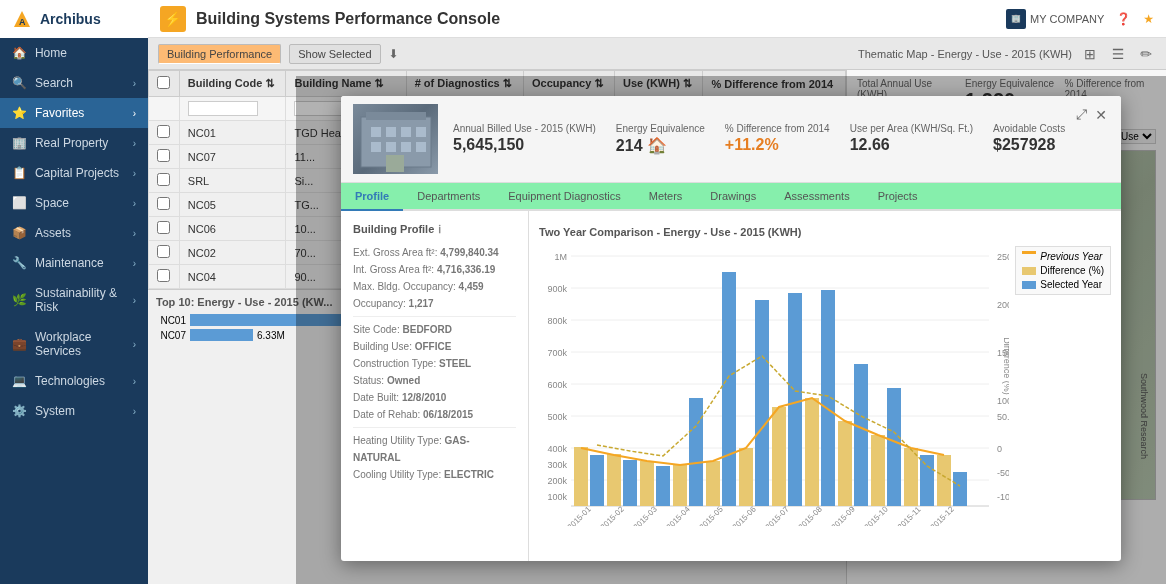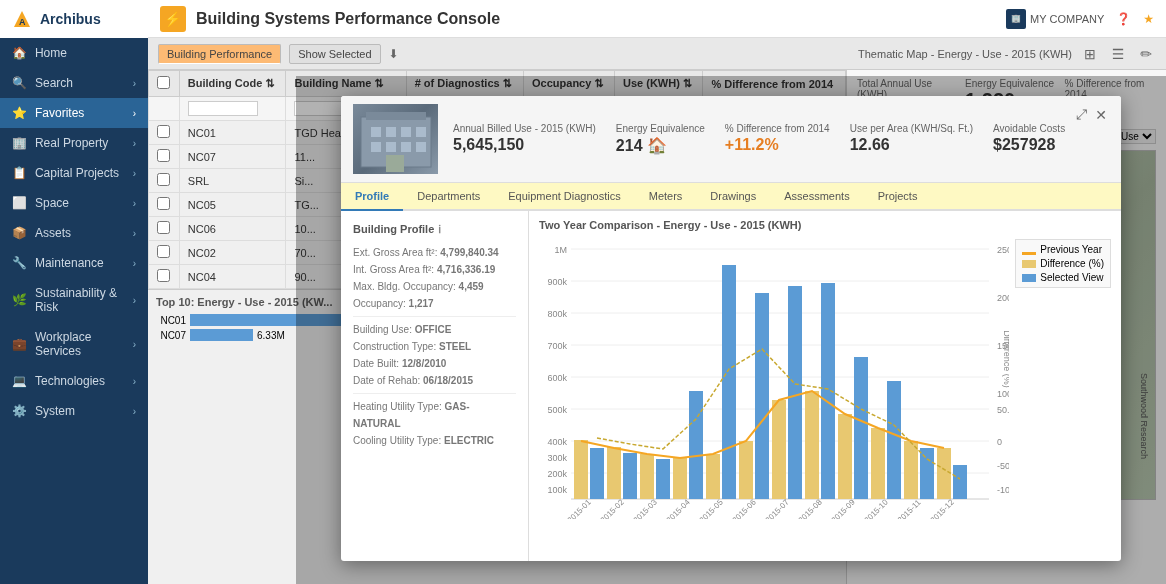--- a/index.html
+++ b/index.html
@@ -87,40 +87,40 @@
     }
     .modal-stats { display: flex; gap: 20px; flex: 1; }
     .modal-stat { }
     .modal-stat-label { font-size: 10px; color: #666; margin-bottom: 2px; }
     .modal-stat-value { font-size: 16px; font-weight: bold; color: #333; }
     .modal-controls { display: flex; gap: 4px; align-self: flex-start; }
     .modal-control-btn { background: none; border: none; cursor: pointer; font-size: 14px; color: #666; padding: 2px; }
 
     
     .modal-tabs {
-      display: flex; border-bottom: 2px solid #ddd; background: #fef9c3;
+      display: flex; border-bottom: 2px solid #ddd; background: #86efac;
     }
     .modal-tab {
       padding: 7px 14px; font-size: 11px; cursor: pointer; color: #555;
       border-bottom: 2px solid transparent; margin-bottom: -2px;
     }
     .modal-tab.active { border-bottom-color: #337ab7; color: #337ab7; font-weight: bold; }
 
     
     .modal-body { display: flex; height: 350px; }
 
     
     .profile-panel {
       width: 188px; border-right: 1px solid #ddd;
       padding: 10px 12px; font-size: 11px; overflow-y: auto;
     }
     .profile-panel-title { font-weight: bold; color: #555; margin-bottom: 8px; display: flex; align-items: center; gap: 4px; }
 
     
-    .chart-panel { flex: 1; padding: 8px 10px; overflow: hidden; }
+    .chart-panel { flex: 1; padding: 8px 10px; overflow: hidden; margin-top: 7px; }
     .chart-title { font-size: 11px; color: #555; margin-bottom: 8px; font-weight: bold; }
     .bottom-title { font-size: 11px; font-weight: bold; color: #555; margin-bottom: 6px; }
   </style>
 </head>
 <body>
 
 <div class="sidebar">
   <div class="sidebar-logo">
     <svg width="20" height="20" viewBox="0 0 20 20">
       <polygon points="10,2 2,18 18,18" fill="#f5a623"></polygon>
@@ -441,47 +441,49 @@
             <span>Building Profile</span>
             <span style="cursor:pointer;color:#888;font-size:11px;">ℹ</span>
           </div>
 
           <div style="font-size:10px;color:#777;line-height:1.7;">
             <div>Ext. Gross Area ft²: <strong>4,799,840.34</strong></div>
             <div>Int. Gross Area ft²: <strong>4,716,336.19</strong></div>
             <div>Max. Bldg. Occupancy: <strong>4,459</strong></div>
             <div>Occupancy: <strong>1,217</strong></div>
             <hr style="border:none;border-top:1px solid #eee;margin:4px 0;">
+            <div>Site Code: <strong>BEDFORD</strong></div>
             <div>Building Use: <strong>OFFICE</strong></div>
             <div>Construction Type: <strong>STEEL</strong></div>
+            <div>Status: <strong>Owned</strong></div>
             <div>Date Built: <strong>12/8/2010</strong></div>
             <div>Date of Rehab: <strong>06/18/2015</strong></div>
             <hr style="border:none;border-top:1px solid #eee;margin:4px 0;">
             <div>Heating Utility Type: <strong>GAS-NATURAL</strong></div>
             <div>Cooling Utility Type: <strong>ELECTRIC</strong></div>
           </div>
         </div>
 
         <div class="chart-panel">
           <div class="chart-title">Two Year Comparison - Energy - Use - 2015 (KWH)</div>
 
           <div style="position:relative;height:300px;">
             
             <div style="position:absolute;top:0;right:0;display:flex;flex-direction:column;gap:3px;font-size:10px;background:#f9f9f9;border:1px solid #ddd;padding:4px 6px;">
-              <div style="display:flex;align-items:flex-end;gap:4px;">
+              <div style="display:flex;align-items:flex-start;gap:4px;font-style:italic;">
                 <div style="width:14px;height:3px;background:#f5a623;"></div>
                 <span>Previous Year</span>
               </div>
               <div style="display:flex;align-items:center;gap:4px;">
                 <div style="width:14px;height:8px;background:#e8c870;"></div>
                 <span>Difference (%)</span>
               </div>
               <div style="display:flex;align-items:center;gap:4px;">
                 <div style="width:14px;height:8px;background:#5b9bd5;"></div>
-                <span>Selected View</span>
+                <span>Selected Year</span>
               </div>
             </div>
 
             <svg id="bar-chart-svg" width="470" height="280">
 
               <text x="28" y="14" font-size="9" fill="#888" text-anchor="end">1M</text>
               <text x="28" y="46" font-size="9" fill="#888" text-anchor="end">900k</text>
               <text x="28" y="78" font-size="9" fill="#888" text-anchor="end">800k</text>
               <text x="28" y="110" font-size="9" fill="#888" text-anchor="end">700k</text>
               <text x="28" y="142" font-size="9" fill="#888" text-anchor="end">600k</text>

